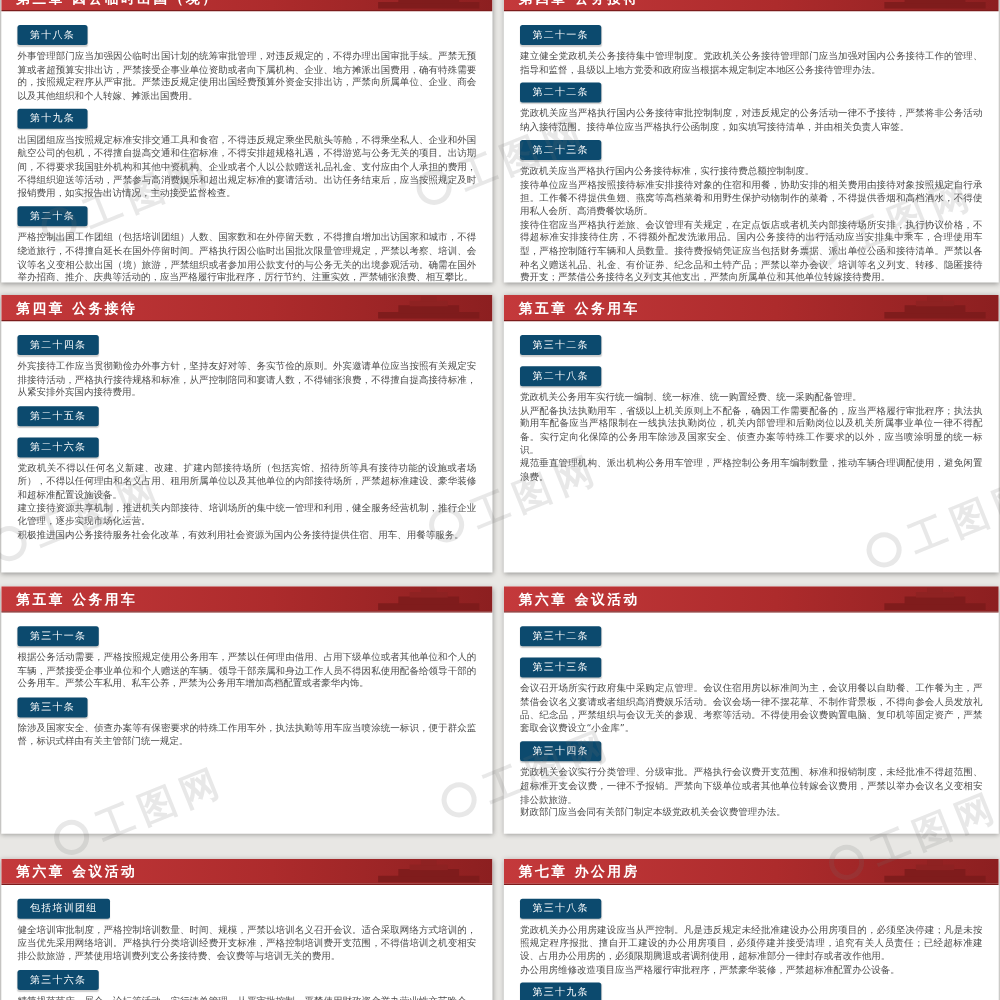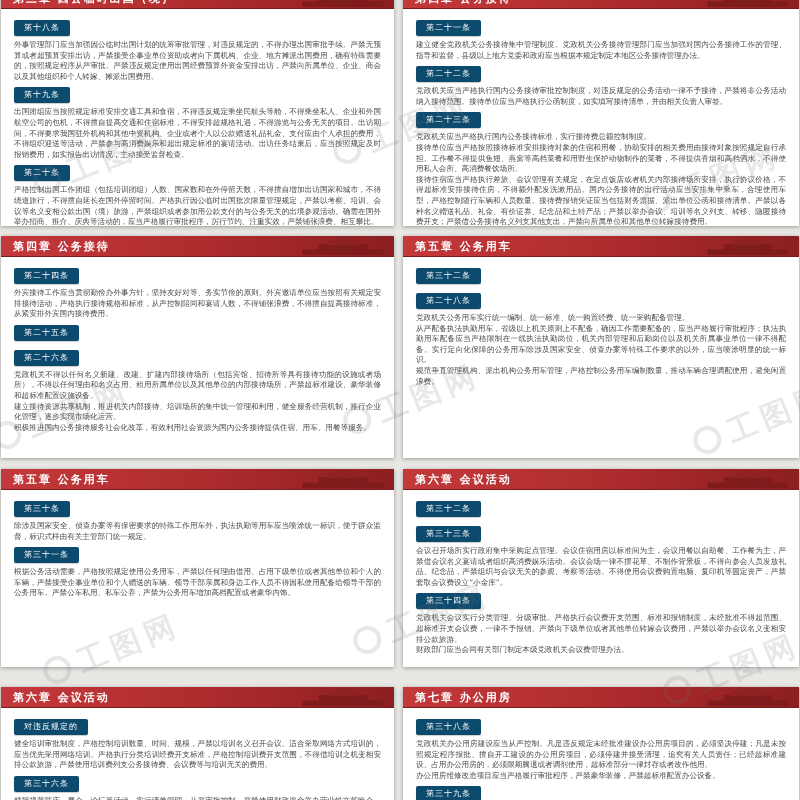--- a/index.html
+++ b/index.html
@@ -113,22 +113,22 @@
     <header class="bar">
       <span class="bar-text">第五章 公务用车</span>
       <svg class="orn" viewBox="0 0 90 20">
           <rect x="0" y="14" width="90" height="6" fill="#7c1b1b"></rect>
           <rect x="18" y="8" width="54" height="7" fill="#7c1b1b"></rect>
           <rect x="28" y="4" width="34" height="5" fill="#8d2222"></rect>
           <rect x="38" y="0" width="14" height="5" fill="#8d2222"></rect>
         </svg>
     </header>
     <div class="content">
+      <div><div class="badge">第三十一条</div><p class="atext">根据公务活动需要，严格按照规定使用公务用车，严禁以任何理由借用、占用下级单位或者其他单位和个人的车辆，严禁接受企事业单位和个人赠送的车辆。领导干部亲属和身边工作人员不得因私使用配备给领导干部的公务用车。严禁公车私用、私车公养，严禁为公务用车增加高档配置或者豪华内饰。</p></div>
       <div><div class="badge">第三十条</div><p class="atext">除涉及国家安全、侦查办案等有保密要求的特殊工作用车外，执法执勤等用车应当喷涂统一标识，便于群众监督，标识式样由有关主管部门统一规定。</p></div>
-      <div><div class="badge">第三十一条</div><p class="atext">根据公务活动需要，严格按照规定使用公务用车，严禁以任何理由借用、占用下级单位或者其他单位和个人的车辆，严禁接受企事业单位和个人赠送的车辆。领导干部亲属和身边工作人员不得因私使用配备给领导干部的公务用车。严禁公车私用、私车公养，严禁为公务用车增加高档配置或者豪华内饰。</p></div>
     </div>
   </section>
 
   <section class="slide s6">
     <header class="bar">
       <span class="bar-text">第六章 会议活动</span>
       <svg class="orn" viewBox="0 0 90 20">
           <rect x="0" y="14" width="90" height="6" fill="#7c1b1b"></rect>
           <rect x="18" y="8" width="54" height="7" fill="#7c1b1b"></rect>
           <rect x="28" y="4" width="34" height="5" fill="#8d2222"></rect>
@@ -147,21 +147,21 @@
     <header class="bar">
       <span class="bar-text">第六章 会议活动</span>
       <svg class="orn" viewBox="0 0 90 20">
           <rect x="0" y="14" width="90" height="6" fill="#7c1b1b"></rect>
           <rect x="18" y="8" width="54" height="7" fill="#7c1b1b"></rect>
           <rect x="28" y="4" width="34" height="5" fill="#8d2222"></rect>
           <rect x="38" y="0" width="14" height="5" fill="#8d2222"></rect>
         </svg>
     </header>
     <div class="content">
-      <div><div class="badge">对违反规定的</div><p class="atext">健全培训审批制度，严格控制培训数量、时间、规模，严禁以培训名义召开会议。适合采取网络方式培训的，应当优先采用网络培训。严格执行分类培训经费开支标准，严格控制培训费开支范围，不得借培训之机变相安排公款旅游，严禁使用培训费列支公务接待费、会议费等与培训无关的费用。</p></div>
+      <div><div class="badge">包括培训团组</div><p class="atext">健全培训审批制度，严格控制培训数量、时间、规模，严禁以培训名义召开会议。适合采取网络方式培训的，应当优先采用网络培训。严格执行分类培训经费开支标准，严格控制培训费开支范围，不得借培训之机变相安排公款旅游，严禁使用培训费列支公务接待费、会议费等与培训无关的费用。</p></div>
       <div><div class="badge">第三十六条</div><p class="atext">精简规范节庆、展会、论坛等活动，实行清单管理，从严审批控制。严禁使用财政资金举办营业性文艺晚会，严禁举办大型综合性运动会开闭幕式文艺表演，严禁以各种名义变相安排与活动无关的参观、旅游活动。未经批准，不得使用财政资金举办各类节会、庆典活动。</p></div>
     </div>
   </section>
 
   <section class="slide s8">
     <header class="bar">
       <span class="bar-text">第七章 办公用房</span>
       <svg class="orn" viewBox="0 0 90 20">
           <rect x="0" y="14" width="90" height="6" fill="#7c1b1b"></rect>
           <rect x="18" y="8" width="54" height="7" fill="#7c1b1b"></rect>

